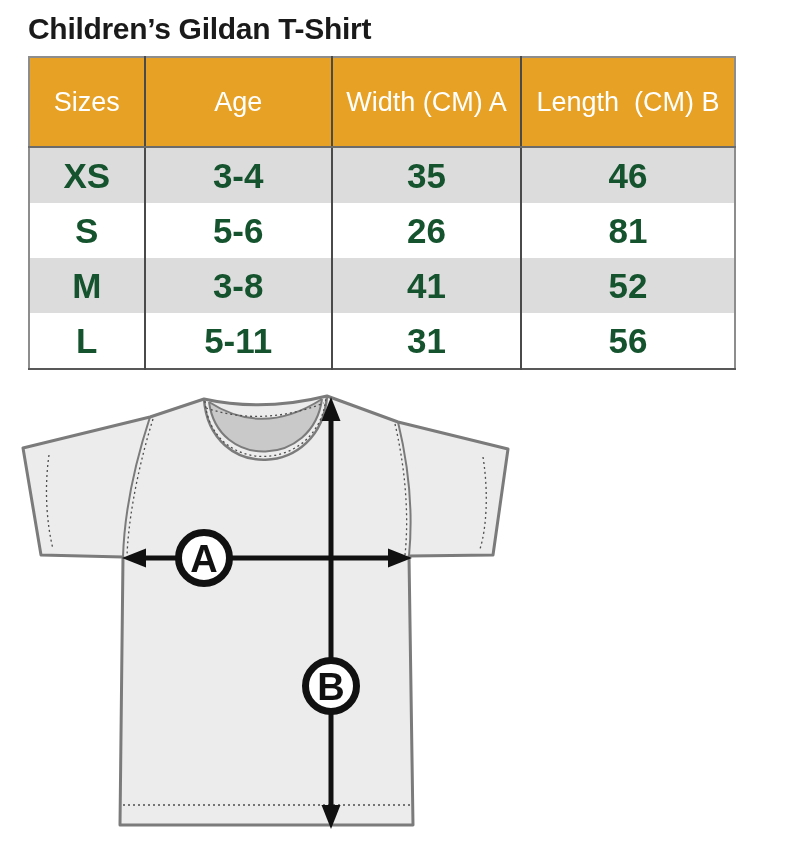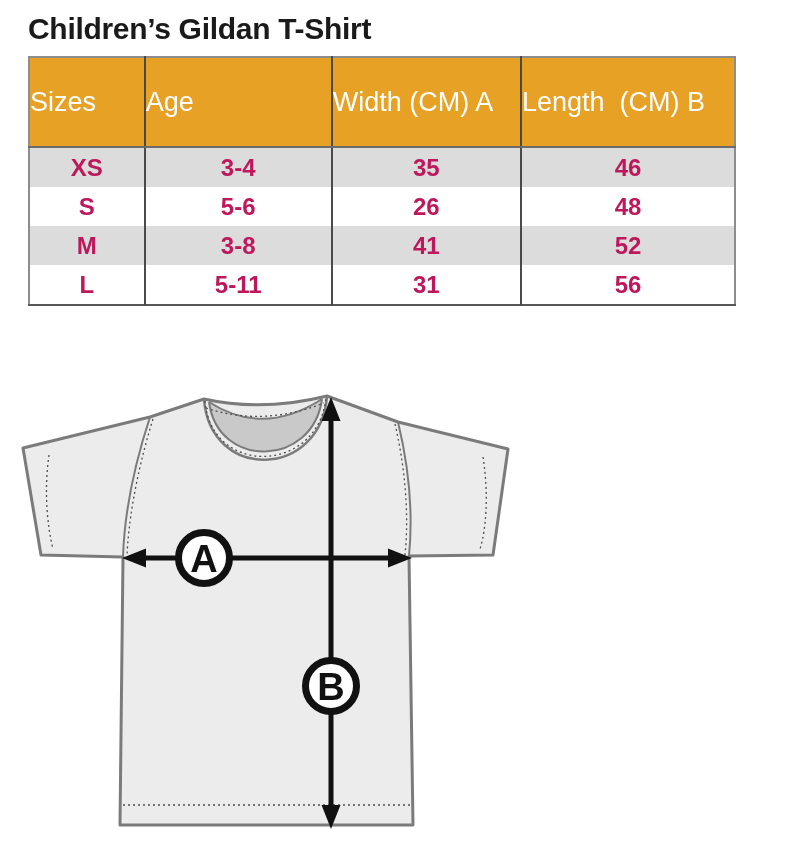--- a/index.html
+++ b/index.html
@@ -29,34 +29,34 @@
     table-layout: fixed;
     border: 2px solid #8d8d8d;
     border-bottom: 2px solid #585858;
   }
   .size-table th {
     background: #e7a124;
     color: #ffffff;
     font-weight: normal;
     font-size: 27px;
     height: 88px;
-    text-align: left;
+    text-align: center;
     vertical-align: middle;
     border-bottom: 2px solid #6b6b6b;
     white-space: pre;
     padding: 0;
   }
   .size-table td {
-    font-size: 24px;
+    font-size: 35px;
     font-weight: bold;
-    color: #be185d;
+    color: #14532d;
     text-align: center;
     vertical-align: middle;
     height: 39px;
-    padding: 0;
+    padding: 8px;
     line-height: 1;
   }
   .size-table th + th,
   .size-table td + td {
     border-left: 2px solid #4a4a4a;
     margin-left: 8px;
   }
   .size-table tr.alt td { background: #dcdcdc; }
   .size-table tr.plain td { background: #ffffff; }
   .shirt-wrap {
@@ -99,21 +99,21 @@
       <tr class="alt">
         <td>XS</td>
         <td>3-4</td>
         <td>35</td>
         <td>46</td>
       </tr>
       <tr class="plain">
         <td>S</td>
         <td>5-6</td>
         <td>26</td>
-        <td>48</td>
+        <td>81</td>
       </tr>
       <tr class="alt">
         <td>M</td>
         <td>3-8</td>
         <td>41</td>
         <td>52</td>
       </tr>
       <tr class="plain">
         <td>L</td>
         <td>5-11</td>

